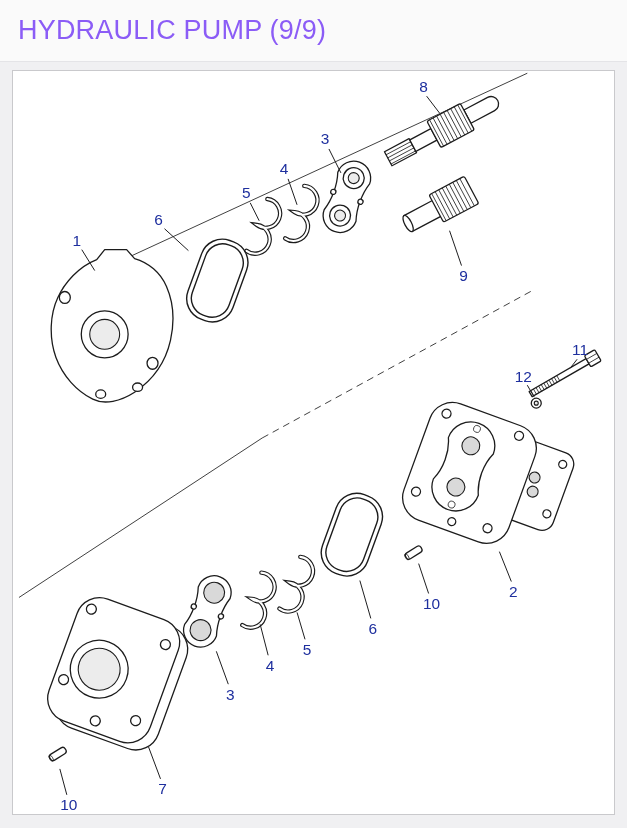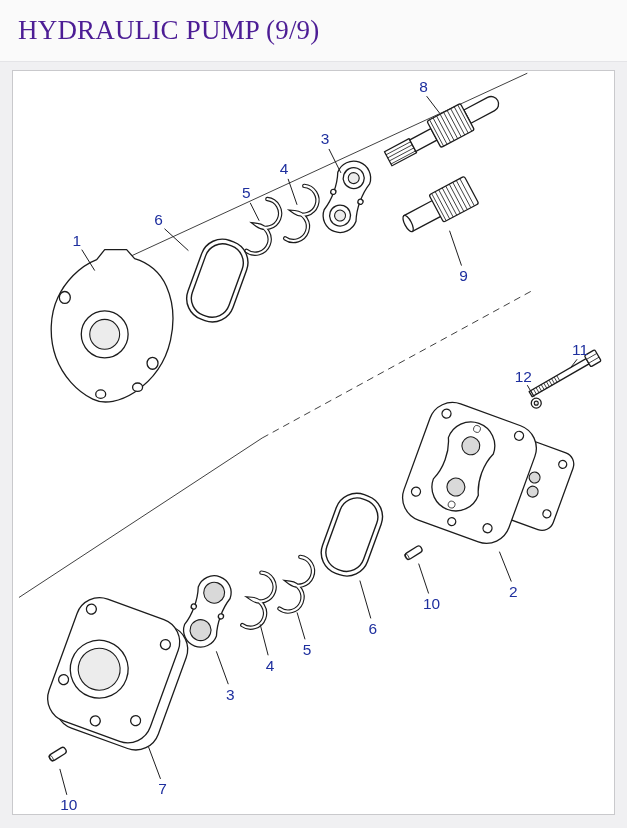--- a/index.html
+++ b/index.html
@@ -9,23 +9,22 @@
     font-family:"Liberation Sans",sans-serif;
     position:relative;
   }
   header{
     position:absolute;left:0;top:0;width:627px;height:62px;
     background:#fafafa;border-bottom:1px solid #e4e4e7;
     box-sizing:border-box;
   }
   h1{
     margin:0;padding:15px 0 0 18px;
-    font-size:27px;font-weight:500;color:#4c1d95;
+    font-size:27px;font-weight:500;color:#8b5cf6;
     letter-spacing:.2px;
-    font-family:Liberation Serif, serif;
   }
   .panel{
     position:absolute;left:12px;top:70px;width:603px;height:745px;
     background:#ffffff;border:1px solid #c9c9cc;box-sizing:border-box;
   }
   .panel svg{display:block;width:100%;height:100%;}
 
   
   .o   {fill:#ffffff;stroke:#1c1c1c;stroke-width:1.3;stroke-linejoin:round;}
   .ln  {fill:none;stroke:#1c1c1c;stroke-width:1.3;stroke-linecap:round;stroke-linejoin:round;}

